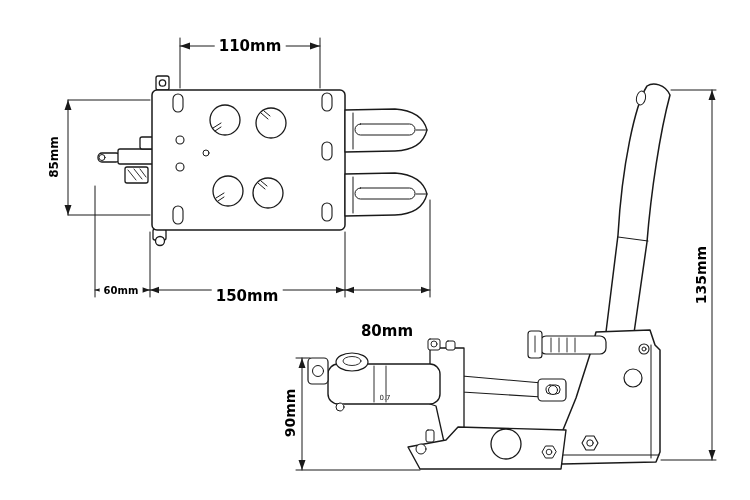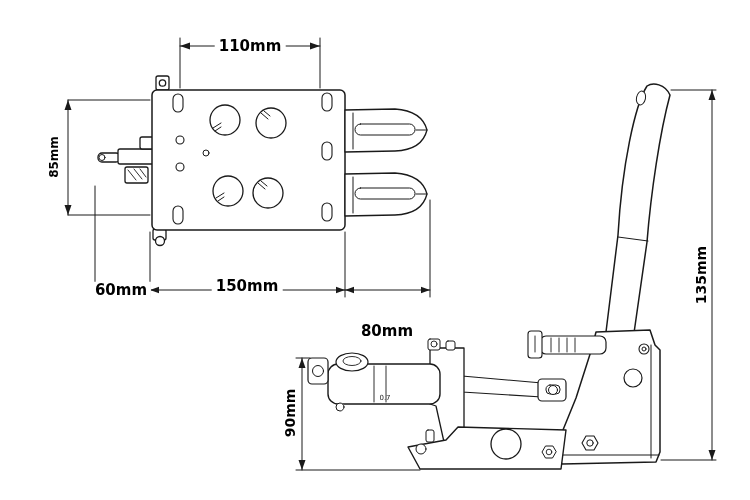--- a/index.html
+++ b/index.html
@@ -19,21 +19,21 @@
     color: #000;
     font-weight: bold;
     padding: 0 4px;
     white-space: nowrap;
     line-height: 1.1;
   }
   .dim-label.rot { transform: translate(-50%, -50%) rotate(-90deg); }
   .fs15 { font-size: 15px; }
   .fs14 { font-size: 14px; }
   .fs12 { font-size: 12px; }
-  .fs11 { font-size: 15px; }
+  .fs11 { font-size: 10px; }
   .marking {
     position: absolute;
     transform: translate(-50%, -50%);
     color: #222;
     font-size: 7px;
     background: transparent;
     padding: 0;
   }
 </style>
 </head>
@@ -181,21 +181,21 @@
       <polygon points="302,470 298.5,460 305.5,460" fill="#1a1a1a" stroke="none"></polygon>
     </g>
   </svg>
 
   <div class="dim-label fs15" style="left:250px; top:46px;">110mm</div>
 
   <div class="dim-label rot fs12" style="left:55px; top:157px;">85mm</div>
 
   <div class="dim-label fs11" style="left:121px; top:290px;">60mm</div>
 
-  <div class="dim-label fs15" style="left:247px; top:286px;">150mm</div>
+  <div class="dim-label fs15" style="left:247px; top:296px;">150mm</div>
 
   <div class="dim-label fs15" style="left:387px; top:290px;margin-top:41px;">80mm</div>
 
   <div class="dim-label rot fs14" style="left:702px; top:275px;">135mm</div>
 
   <div class="dim-label rot fs14" style="left:291px; top:413px;">90mm</div>
 
   <div class="marking" style="left:385px; top:398px;">0.7</div>
 
 </div>

